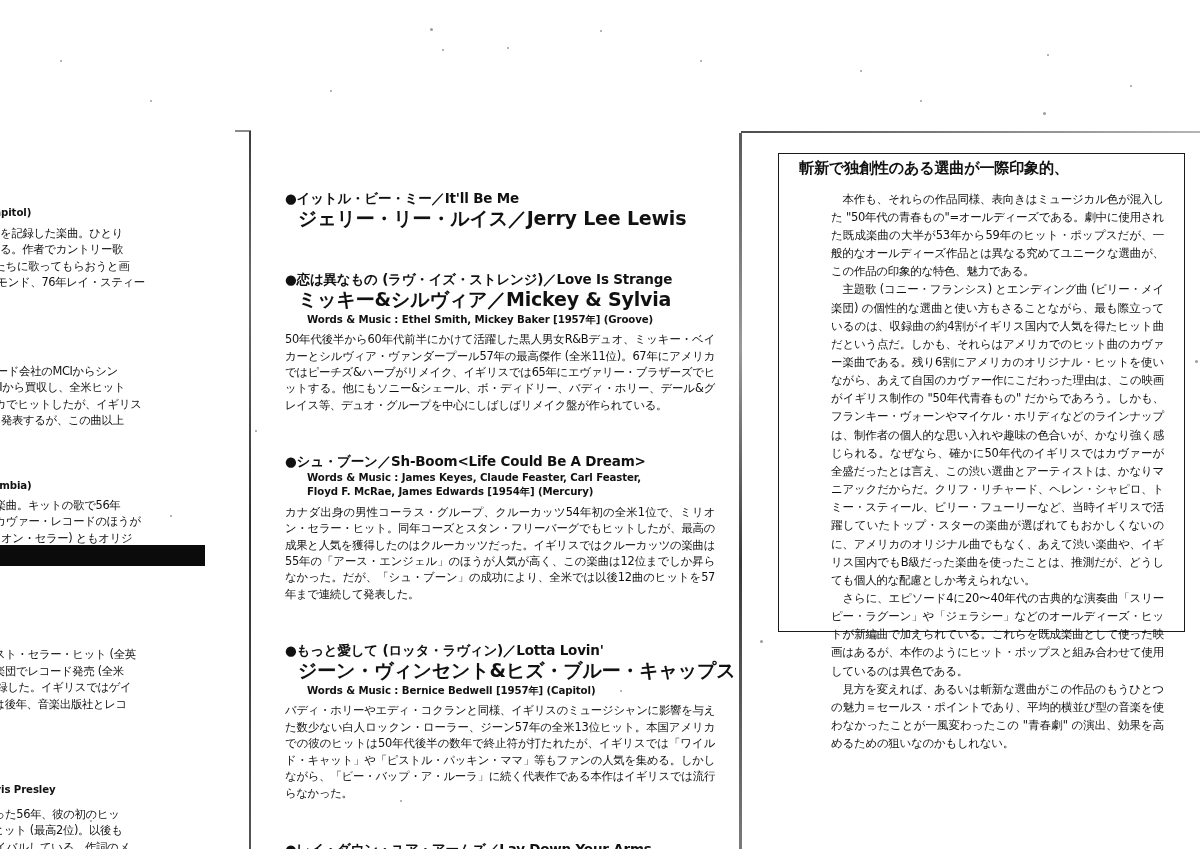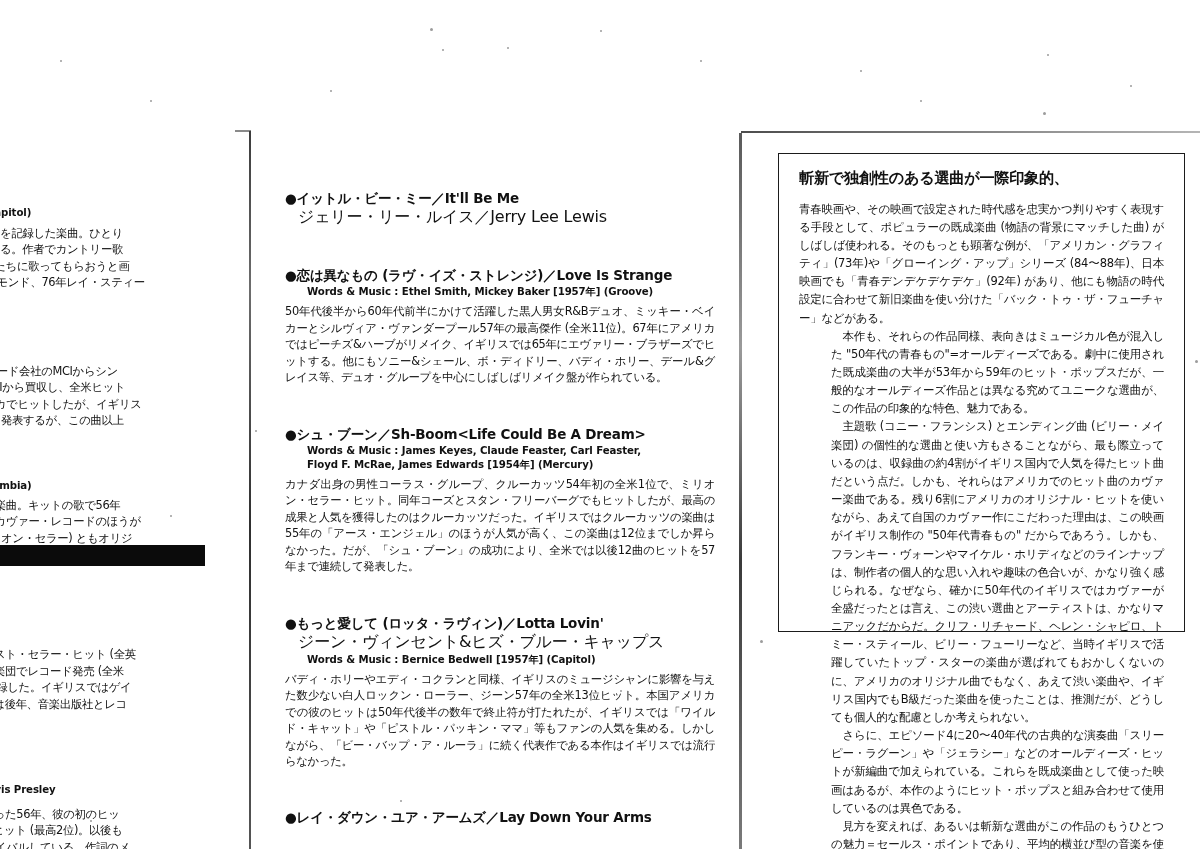--- a/index.html
+++ b/index.html
@@ -80,22 +80,22 @@
   .track { margin-bottom: 17px; margin-top: 40px; }
 
   .t-title {
     font-size: 13.5px;
     font-weight: bold;
     line-height: 1.26;
     letter-spacing: -0.2px;
     white-space: nowrap;
   }
   .t-artist {
-    font-size: 16px;
-    font-weight: normal;
+    font-size: 19px;
+    font-weight: bold;
     line-height: 1.26;
     letter-spacing: -0.2px;
     margin-left: 13px;
     white-space: nowrap;
   }
   .t-artist.cont { margin-left: 22px; }
   .t-credit {
     font-size: 10.2px;
     font-weight: bold;
     line-height: 1.3;
@@ -135,21 +135,21 @@
 
   
   .panel {
     position: absolute;
     left: 778px;
     top: 153px;
     width: 407px;
     height: 479px;
     border: 1.6px solid #1b1b1b;
     box-sizing: border-box;
-    padding: 14px 20px 14px 20px;
+    padding: 4px 20px 14px 20px;
     background: #ffffff;
   }
   .panel-head {
     font-size: 15.2px;
     font-weight: bold;
     line-height: 1.42;
     letter-spacing: -0.3px;
     margin-bottom: 10px;
   }
   .panel-head .l2 { display: block; padding-left: 44px; }
@@ -259,20 +259,21 @@
 
   <div class="col col-mid">
 
     <div class="track">
       <div class="t-title">●イットル・ビー・ミー／It'll Be Me</div>
       <div class="t-artist">ジェリー・リー・ルイス／Jerry Lee Lewis</div>
     </div>
 
     <div class="track">
       <div class="t-title">●恋は異なもの (ラヴ・イズ・ストレンジ)／Love Is Strange</div>
+      <div class="t-artist">ミッキー&amp;シルヴィア／Mickey &amp; Sylvia</div>
       <div class="t-credit">Words &amp; Music : Ethel Smith, Mickey Baker [1957年] (Groove)</div>
       <div class="t-body jp">50年代後半から60年代前半にかけて活躍した黒人男女R&amp;Bデュオ、ミッキー・ベイカーとシルヴィア・ヴァンダープール57年の最高傑作 (全米11位)。67年にアメリカではピーチズ&amp;ハーブがリメイク、イギリスでは65年にエヴァリー・ブラザーズでヒットする。他にもソニー&amp;シェール、ボ・ディドリー、バディ・ホリー、デール&amp;グレイス等、デュオ・グループを中心にしばしばリメイク盤が作られている。</div>
     </div>
 
     <div class="track">
       <div class="t-title">●シュ・ブーン／Sh-Boom&lt;Life Could Be A Dream&gt;</div>
       <div class="t-credit">Words &amp; Music : James Keyes, Claude Feaster, Carl Feaster,</div>
       <div class="t-credit">Floyd F. McRae, James Edwards [1954年] (Mercury)</div>
       <div class="t-body jp">カナダ出身の男性コーラス・グループ、クルーカッツ54年初の全米1位で、ミリオン・セラー・ヒット。同年コーズとスタン・フリーバーグでもヒットしたが、最高の成果と人気を獲得したのはクルーカッツだった。イギリスではクルーカッツの楽曲は55年の「アース・エンジェル」のほうが人気が高く、この楽曲は12位までしか昇らなかった。だが、「シュ・ブーン」の成功により、全米では以後12曲のヒットを57年まで連続して発表した。</div>
     </div>
@@ -289,21 +290,20 @@
 
     </div>
 
   </div>
 
   <div class="panel">
     <div class="panel-head jp">
       <span>斬新で独創性のある選曲が一際印象的、</span>
     </div>
     <div class="panel-body jp">
-      <p>青春映画や、その映画で設定された時代感を忠実かつ判りやすく表現する手段として、ポピュラーの既成楽曲 (物語の背景にマッチした曲) がしばしば使われる。そのもっとも顕著な例が、「アメリカン・グラフィティ」(73年)や「グローイング・アップ」シリーズ (84〜88年)、日本映画でも「青春デンデケデケデケ」(92年) があり、他にも物語の時代設定に合わせて新旧楽曲を使い分けた「バック・トゥ・ザ・フューチャー」などがある。</p>
       <p class="indent">本作も、それらの作品同様、表向きはミュージカル色が混入した "50年代の青春もの"=オールディーズである。劇中に使用された既成楽曲の大半が53年から59年のヒット・ポップスだが、一般的なオールディーズ作品とは異なる究めてユニークな選曲が、この作品の印象的な特色、魅力である。</p>
       <p class="indent">主題歌 (コニー・フランシス) とエンディング曲 (ビリー・メイ楽団) の個性的な選曲と使い方もさることながら、最も際立っているのは、収録曲の約4割がイギリス国内で人気を得たヒット曲だという点だ。しかも、それらはアメリカでのヒット曲のカヴァー楽曲である。残り6割にアメリカのオリジナル・ヒットを使いながら、あえて自国のカヴァー作にこだわった理由は、この映画がイギリス制作の "50年代青春もの" だからであろう。しかも、フランキー・ヴォーンやマイケル・ホリディなどのラインナップは、制作者の個人的な思い入れや趣味の色合いが、かなり強く感じられる。なぜなら、確かに50年代のイギリスではカヴァーが全盛だったとは言え、この渋い選曲とアーティストは、かなりマニアックだからだ。クリフ・リチャード、ヘレン・シャピロ、トミー・スティール、ビリー・フューリーなど、当時イギリスで活躍していたトップ・スターの楽曲が選ばれてもおかしくないのに、アメリカのオリジナル曲でもなく、あえて渋い楽曲や、イギリス国内でもB級だった楽曲を使ったことは、推測だが、どうしても個人的な配慮としか考えられない。</p>
       <p class="indent">さらに、エピソード4に20〜40年代の古典的な演奏曲「スリーピー・ラグーン」や「ジェラシー」などのオールディーズ・ヒットが新編曲で加えられている。これらを既成楽曲として使った映画はあるが、本作のようにヒット・ポップスと組み合わせて使用しているのは異色である。</p>
       <p class="indent">見方を変えれば、あるいは斬新な選曲がこの作品のもうひとつの魅力＝セールス・ポイントであり、平均的横並び型の音楽を使わなかったことが一風変わったこの "青春劇" の演出、効果を高めるための狙いなのかもしれない。</p>
 
     </div>
   </div>
 
 </div>
 

